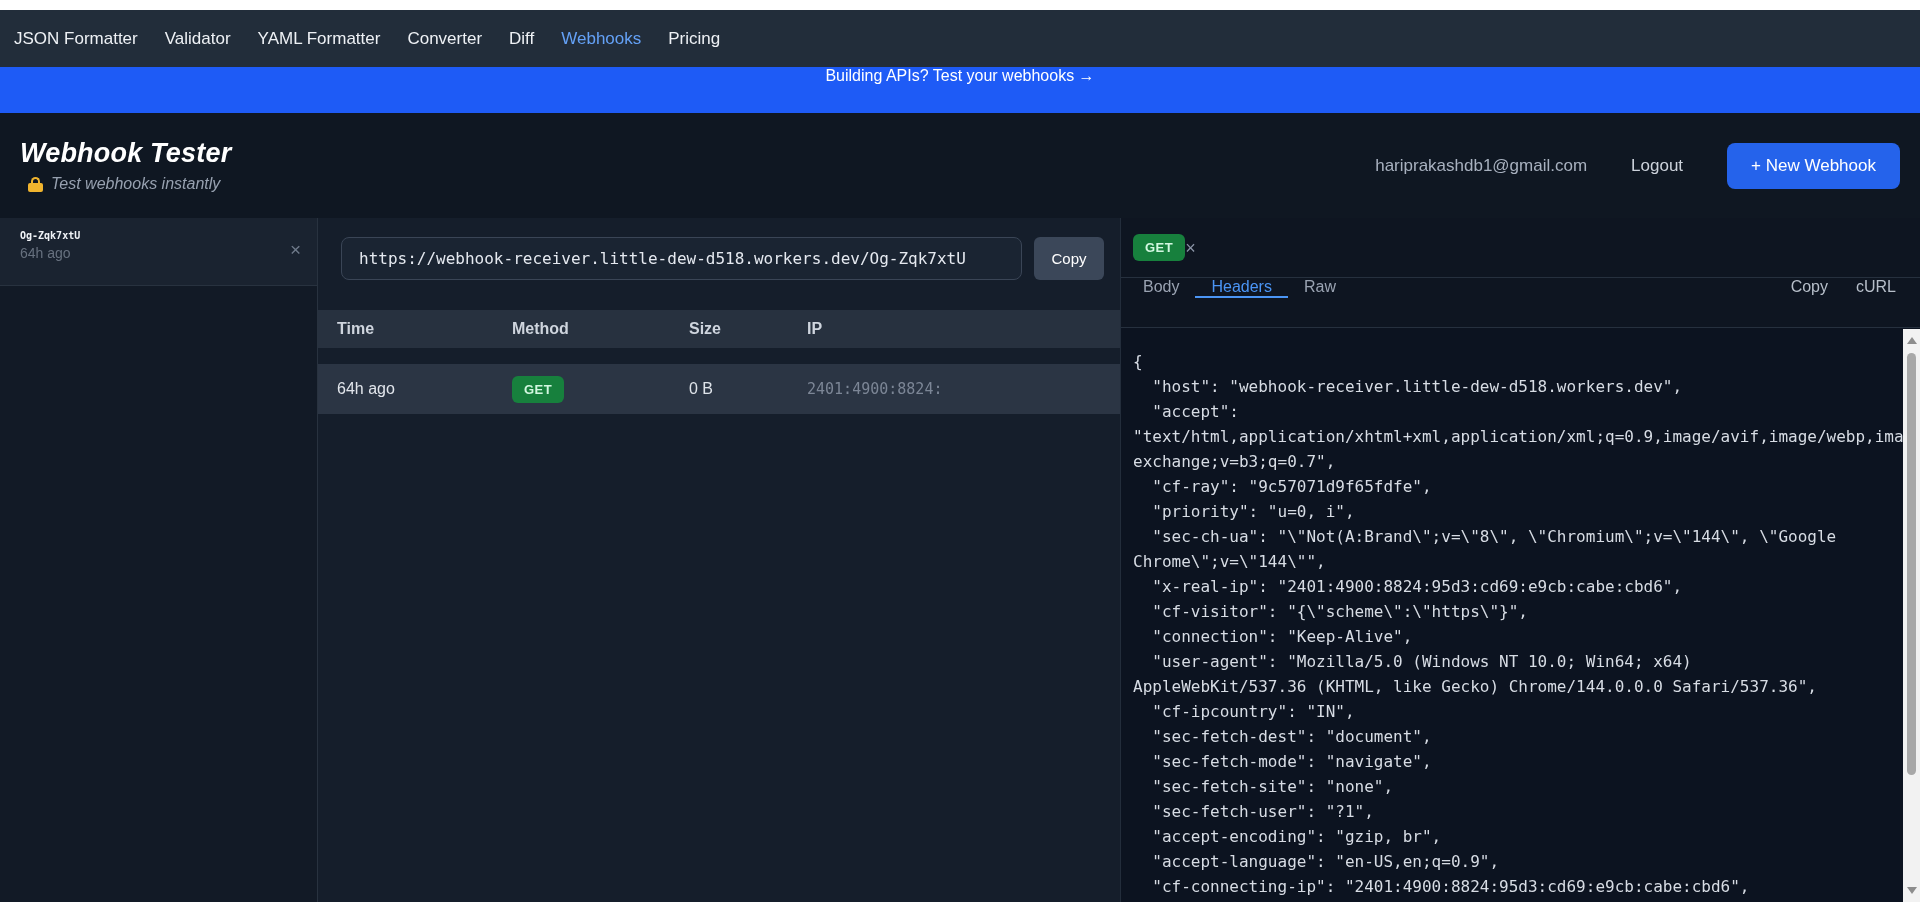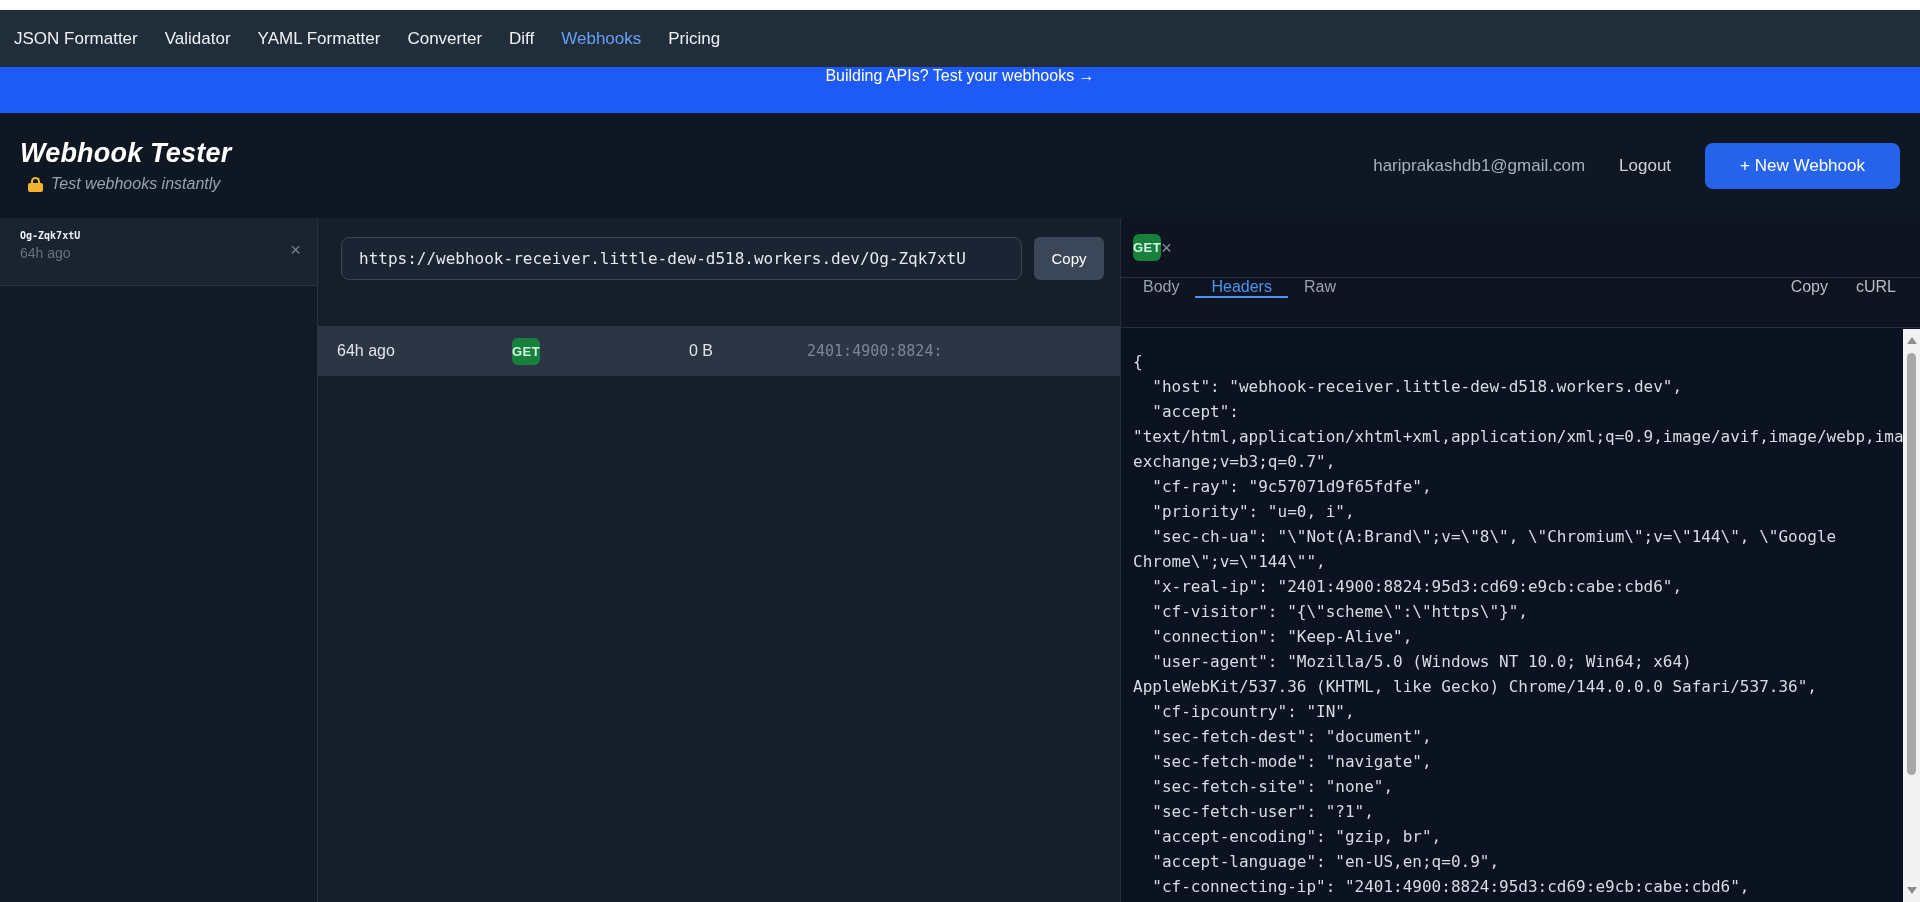--- a/index.html
+++ b/index.html
@@ -36,26 +36,26 @@
   .app-sub .sub-text { color:#97a1b0; font-size:16px; }
   .lock { position:relative; width:15px; height:15px; display:inline-block; }
   .lock .shackle {
     position:absolute; top:0; left:3px; width:9px; height:8px;
     border:2px solid #f0b42e; border-bottom:none; border-radius:5px 5px 0 0;
   }
   .lock .body {
     position:absolute; top:6px; left:0; width:15px; height:9px;
     background:#f0b42e; border-radius:2px;
   }
-  .header-right { display:flex; align-items:center; gap:34px; }
+  .header-right { display:flex; align-items:center; gap:44px; }
   .email { color:#a8b1bf; font-size:17px; }
   .logout { color:#ccd2db; font-size:17px; background:none; border:none; cursor:pointer; font-family:inherit; }
   .new-webhook {
     background:#2563eb; color:#ffffff; border:none; border-radius:8px;
-    height:46px; padding:0 35px; font-size:17px; font-family:inherit; cursor:pointer;text-align:right;
+    height:46px; padding:0 24px; font-size:17px; font-family:inherit; cursor:pointer;text-align:right;
   }
 
   
   .main { display:flex; height:684px; }
 
   
   .sidebar { width:318px; background:#121a26; border-right:1px solid #28323f; }
   .hook-item {
     position:relative; height:68px; background:#1a2330;
     border-bottom:1px solid #28323f; padding:12px 16px 0 20px; cursor:pointer;
@@ -84,21 +84,21 @@
     align-items:center; padding-left:19px;
   }
   .thead { height:38px; background:#27313f; }
   .thead div { color:#cfd5de; font-size:16px; font-weight:bold; }
   .trow { height:50px; background:#2b3544; margin-top:16px; cursor:pointer; }
   .cell-time { color:#e2e6ec; font-size:16px; }
   .cell-size { color:#dfe4ea; font-size:16px; }
   .cell-ip { color:#7c8696; font-family:"DejaVu Sans Mono", monospace; font-size:15px; }
   .method-badge {
     display:inline-block; background:#17803d; color:#d2f7e0; font-weight:bold;
-    font-size:13px; padding:6px 0; border-radius:6px; letter-spacing:.5px;
+    font-size:13px; padding:6px 12px; border-radius:6px; letter-spacing:.5px;
   }
 
   
   .detail { position:relative; width:800px; background:#0c1320; border-left:1px solid #232d3b; }
   .detail-header {
     height:60px; background:#0e1521; border-bottom:1px solid #26303e;
     display:flex; align-items:center; padding:0 14px 0 12px;
   }
   .detail-path { color:#8a94a6; font-size:17px; margin-left:12px; flex:1; }
   .detail-close {
@@ -187,20 +187,26 @@
         <div class="hook-id">Og-Zqk7xtU</div>
         <div class="hook-age">64h ago</div>
         <button class="hook-close">×</button>
       </div>
     </aside>
 
     <section class="middle">
       <div class="url-row">
         <input class="url-input" readonly="" value="https://webhook-receiver.little-dew-d518.workers.dev/Og-Zqk7xtU" style="">
         <button class="copy-btn">Copy</button>
+      </div>
+      <div class="thead">
+        <div>Time</div>
+        <div>Method</div>
+        <div>Size</div>
+        <div>IP</div>
       </div>
       <div class="trow">
         <div class="cell-time">64h ago</div>
         <div>
           <span class="method-badge">GET</span>
         </div>
         <div class="cell-size">0 B</div>
         <div class="cell-ip">2401:4900:8824:</div>
       </div>
     </section>

